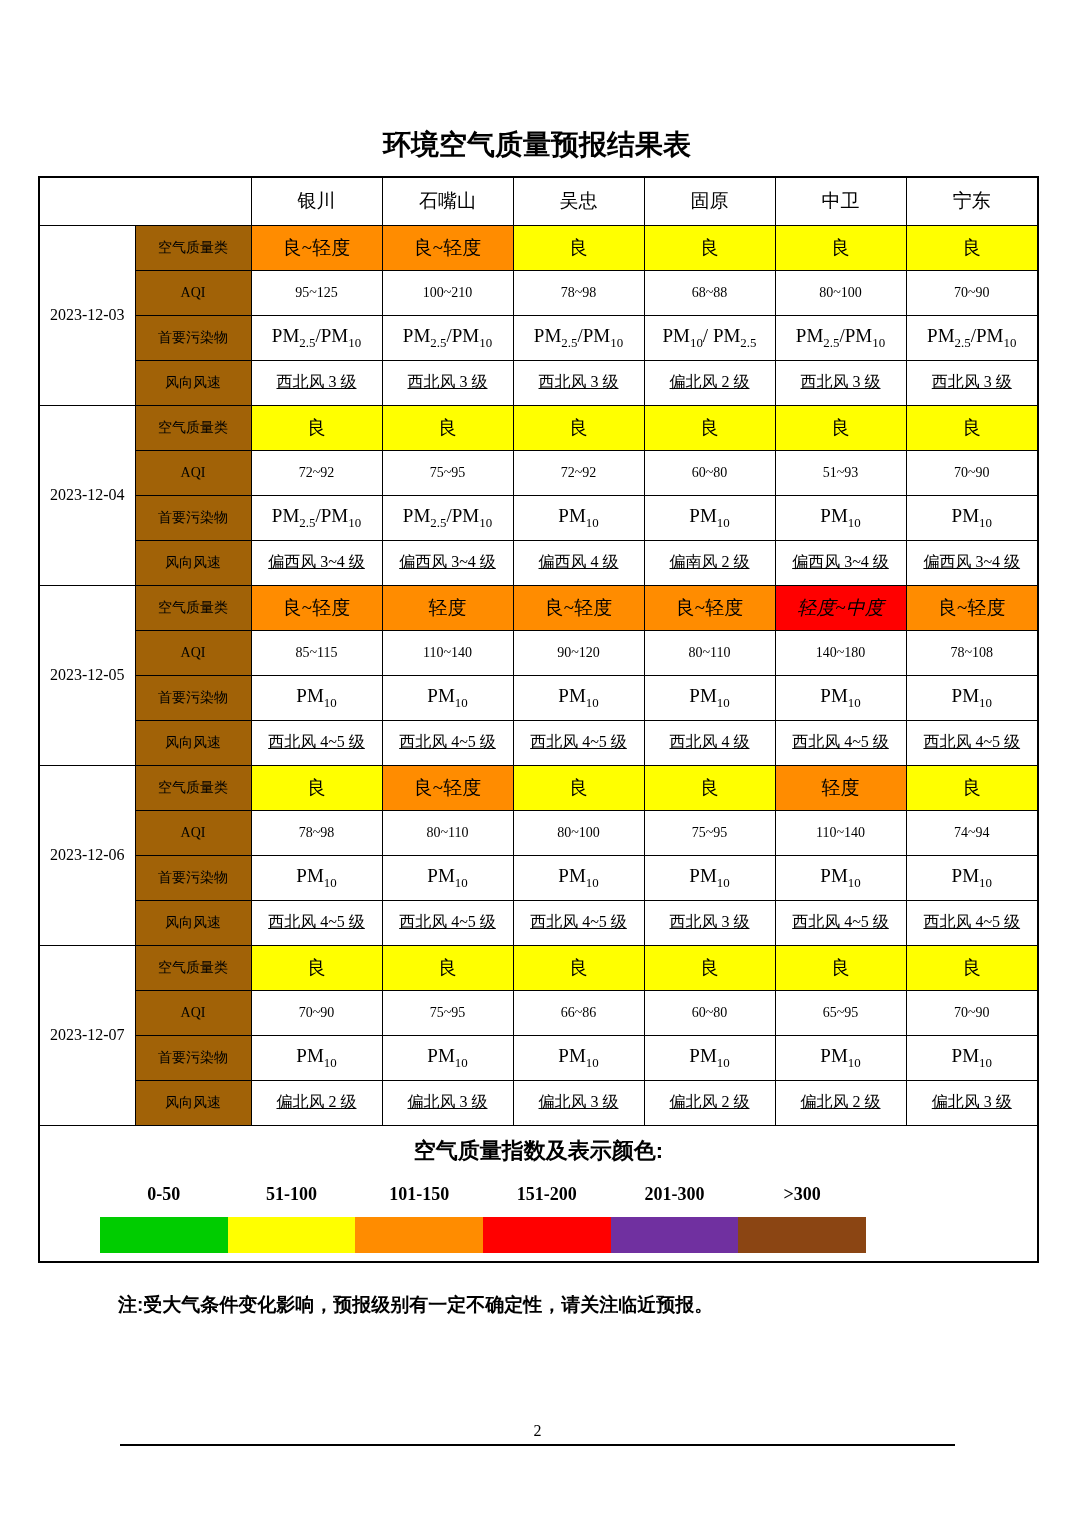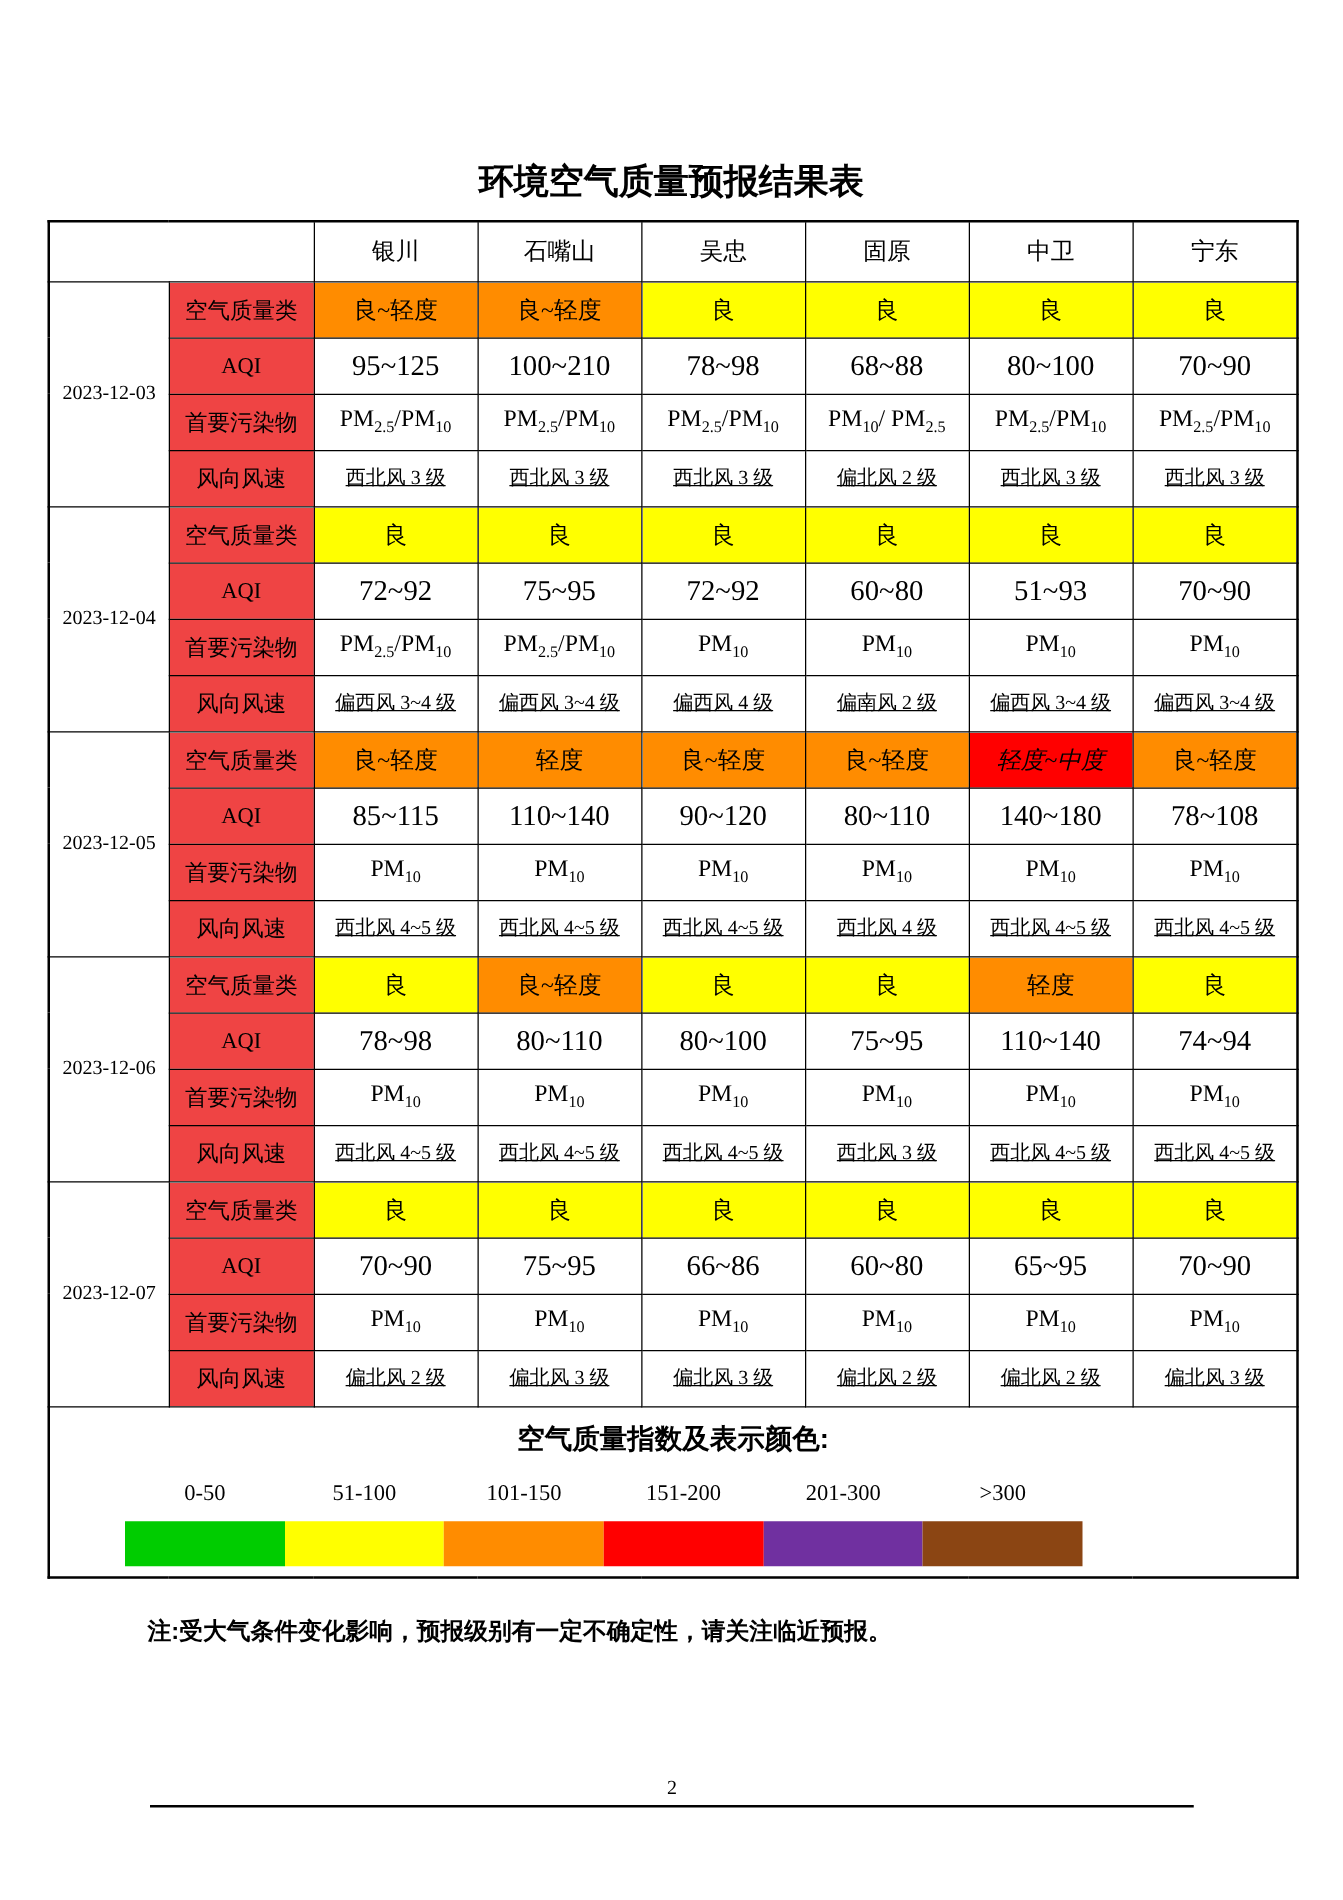--- a/index.html
+++ b/index.html
@@ -25,42 +25,43 @@
   }
   table.forecast td {
     border: 1px solid #000;
     text-align: center; vertical-align: middle;
     overflow: hidden;
   }
   tr.header-row { height: 48px; }
   tr.header-row td { font-size: 19px; }
   tr.r-quality, tr.r-aqi, tr.r-pollutants, tr.r-wind { height: 45px; }
   td.date-cell { font-size: 16px; background: #fff; }
-  td.row-label { font-size: 18px; background: #ef4444; font-family: Liberation Serif, serif; }
+  td.row-label { font-size: 14px; background: #a16207; font-family: Liberation Serif, serif; }
   td.quality { font-size: 19px; }
-  td.aqi { font-size: 23px; }
+  td.aqi { font-size: 14px; }
   td.pollutants { font-size: 19px; }
   td.pollutants sub { font-size: 0.68em; }
   td.wind { font-size: 16px; text-decoration: underline; }
   td.legend-cell {
     height: 120px;
     text-align: left; vertical-align: top;
     padding: 8px 10px;
   }
   .legend-title {
     font-family: "Liberation Sans", "DejaVu Sans", sans-serif;
     font-weight: 600;
     font-size: 22px;
     margin-top: 2px;
   }
   .legend-bar-wrap { margin-left: 50px; width: 766px; margin-top: 18px; }
   .legend-labels { display: flex; }
   .legend-labels .legend-range {
     flex: 1; text-align: center;
     font-size: 18px;
+    font-weight: bold;
   }
   .legend-swatches { display: flex; margin-top: 12px; height: 36px; }
   .legend-swatches .legend-swatch { flex: 1; height: 36px; }
   .note-line {
     position: absolute; top: 1292px; left: 118px;
     font-family: "Liberation Sans", "DejaVu Sans", sans-serif;
     font-weight: bold;
     font-size: 19px;
   }
   .footer {

